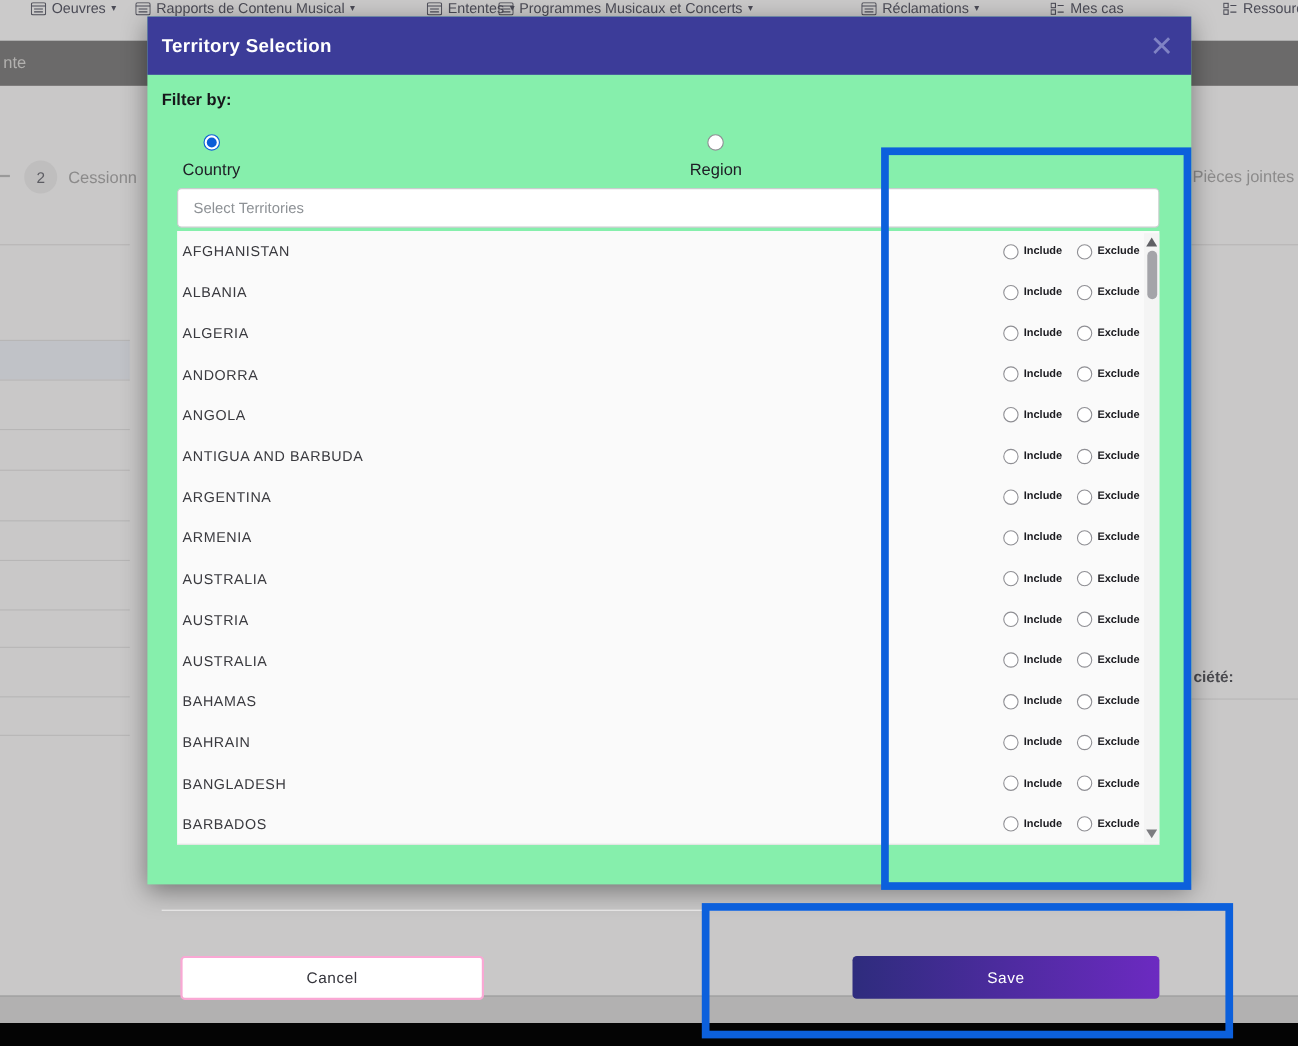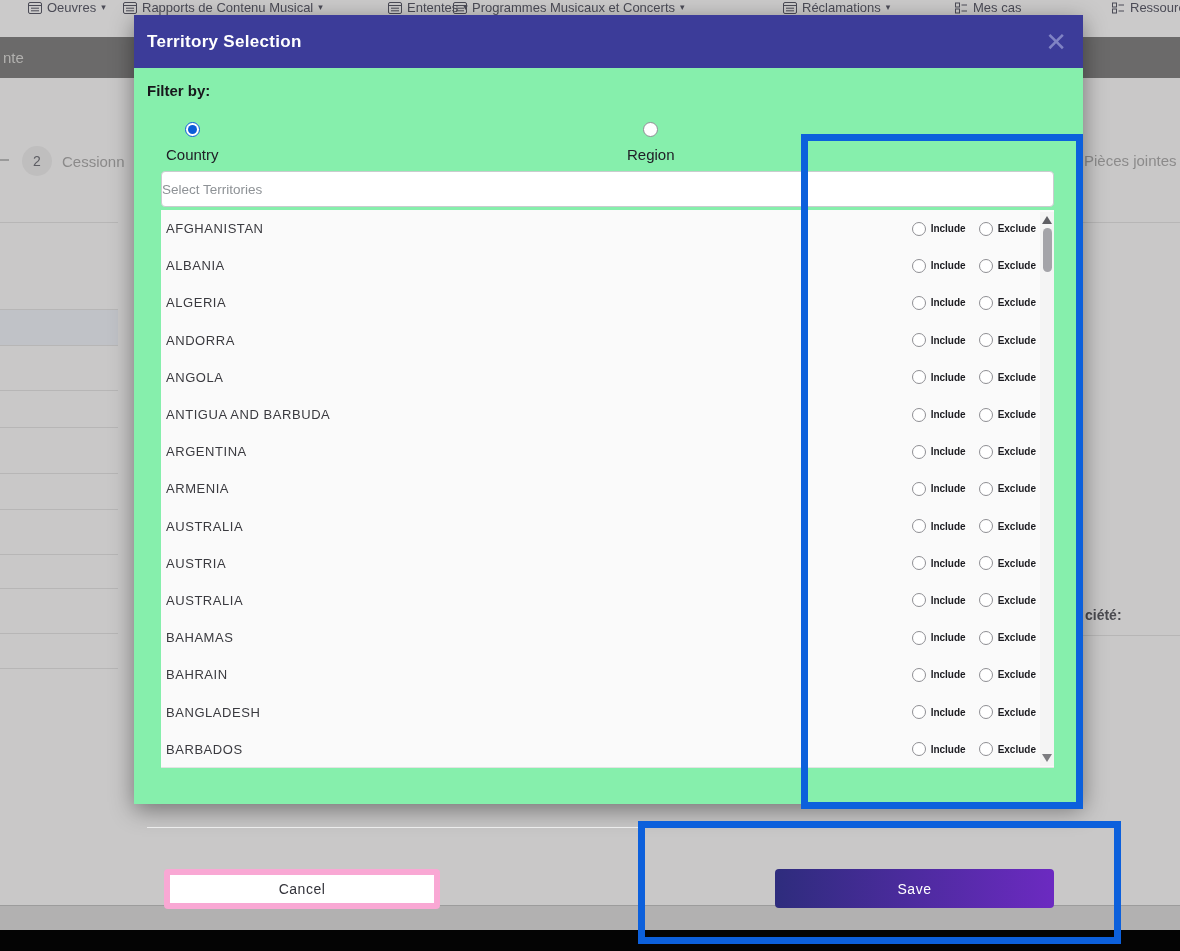--- a/index.html
+++ b/index.html
@@ -45,21 +45,21 @@
   .radio { width:15px; height:15px; border-radius:50%; border:1.5px solid #8f8f94;
            background:#fff; display:inline-block; position:relative; flex:0 0 auto; }
   .radio.checked { border-color:#0b5ed7; }
   .radio.checked::after { content:''; position:absolute; inset:2px; border-radius:50%; background:#0b5ed7; }
   .filter-opt { position:absolute; display:flex; align-items:center; gap:9px;
                 font-size:15px; color:#202027; cursor:pointer;flex-direction:column; }
   #opt-country { left:32px; top:107px; }
   #opt-region  { left:493px; top:107px; }
   #territory-input { left:27px; top:156px; width:893px; height:36px;
                      border:1px solid #c9ccce; border-radius:4px; background:#fff;
-                     padding:0 0; font-size:13.5px; color:#55585c;
+                     padding:0 14px; font-size:13.5px; color:#55585c;
                      font-family:"Liberation Sans","DejaVu Sans",sans-serif; outline:none; }
   #territory-input::placeholder { color:#8e9296; opacity:1; }
   #country-list { left:27px; top:195px; width:893px; height:558px; background:#fafafa;
                   border-bottom:1px solid #e3e3e3; overflow:hidden; }
   .trow { height:37.2px; display:flex; align-items:center; padding:0 18px 0 5px; }
   .country { font-size:13px; color:#3a3a3f; font-weight:500; letter-spacing:.55px; }
   .rgroup { margin-left:auto; display:flex; align-items:center; gap:13px; }
   .ie-opt { display:flex; align-items:center; gap:5px; font-size:10px; font-weight:700;
             color:#1b1b20; cursor:pointer; }
   .ie-opt .radio { width:14px; height:14px; }
@@ -68,21 +68,21 @@
   .tri-up { position:absolute; left:2px; top:4px; width:0; height:0;
             border-left:5px solid transparent; border-right:5px solid transparent;
             border-bottom:8px solid #5f5f64; }
   .tri-down { position:absolute; left:2px; bottom:4px; width:0; height:0;
               border-left:5px solid transparent; border-right:5px solid transparent;
               border-top:8px solid #7c7c80; }
   #sb-thumb { position:absolute; left:2.5px; top:16px; width:9px; height:44px;
               background:#a4a4a9; border-radius:8px; }
   .divider { left:13px; top:812px; width:923px; height:1px; background:#ececec; }
   #btn-cancel { left:30px; top:854px; width:276px; height:40px; background:#fff;
-                border:6px solid #f9a8d4; border-radius:4px; font-size:14px; color:#33333a;
+                border:2px solid #f9a8d4; border-radius:4px; font-size:14px; color:#33333a;
                 letter-spacing:.5px; cursor:pointer;
                 font-family:"Liberation Sans","DejaVu Sans",sans-serif; }
   #btn-save { left:641px; top:854px; width:279px; height:39px; border:none; border-radius:4px;
               background:linear-gradient(90deg,#2e2c7d,#6c2ac1); color:#fff; font-size:14px;
               letter-spacing:.5px; cursor:pointer;
               font-family:"Liberation Sans","DejaVu Sans",sans-serif; }
 
   
   .bluebox { position:absolute; border:7px solid #0c60dc; background:transparent;
              z-index:30; pointer-events:none; }

